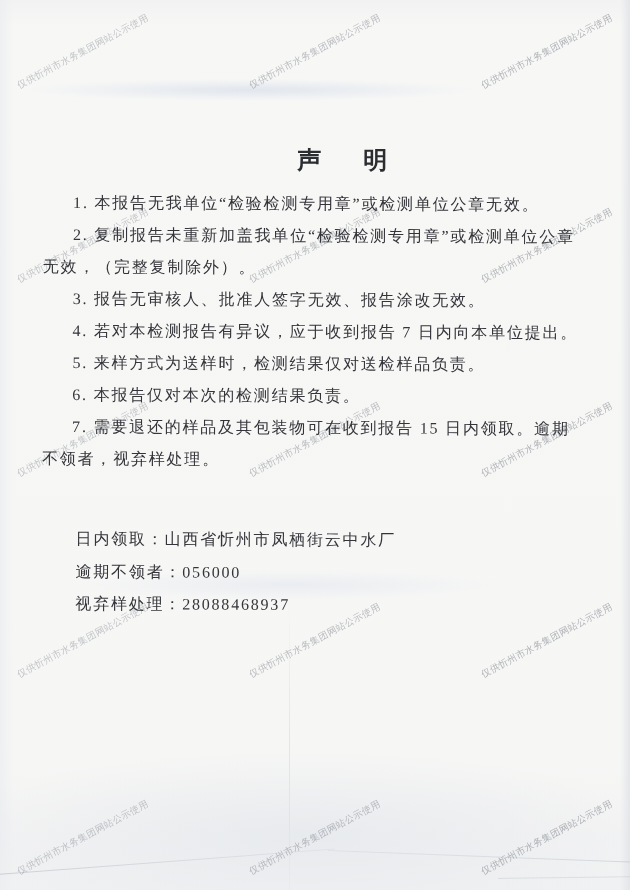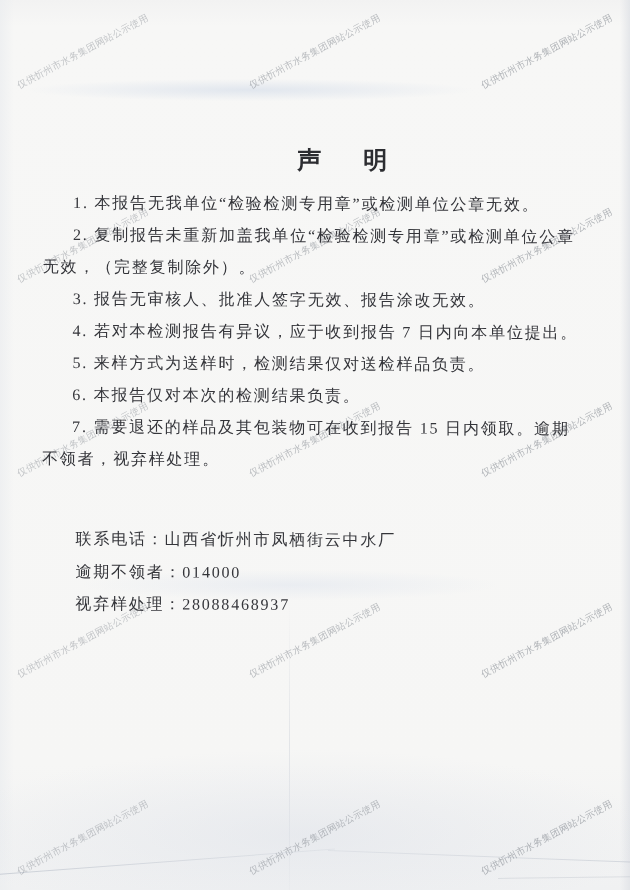--- a/index.html
+++ b/index.html
@@ -119,24 +119,24 @@
         <p>2. 复制报告未重新加盖我单位“检验检测专用章”或检测单位公章无效，（完整复制除外）。</p>
         <p>3. 报告无审核人、批准人签字无效、报告涂改无效。</p>
         <p>4. 若对本检测报告有异议，应于收到报告 7 日内向本单位提出。</p>
         <p>5. 来样方式为送样时，检测结果仅对送检样品负责。</p>
         <p>6. 本报告仅对本次的检测结果负责。</p>
         <p>7. 需要退还的样品及其包装物可在收到报告 15 日内领取。逾期不领者，视弃样处理。</p>
       </div>
 
     <div class="contact">
       <div class="contact-row">
-        <span>联系电话：</span><span>山西省忻州市凤栖街云中水厂</span>
+        <span>日内领取：</span><span>山西省忻州市凤栖街云中水厂</span>
       </div>
       <div class="contact-row">
-        <span>逾期不领者：</span><span>014000</span>
+        <span>逾期不领者：</span><span>056000</span>
       </div>
       <div class="contact-row">
         <span>视弃样处理：</span><span>28088468937</span>
       </div>
     </div>
   </div>
 
   <div class="crease crease-a"></div>
   <div class="crease crease-b"></div>
   <div class="crease crease-c"></div>

